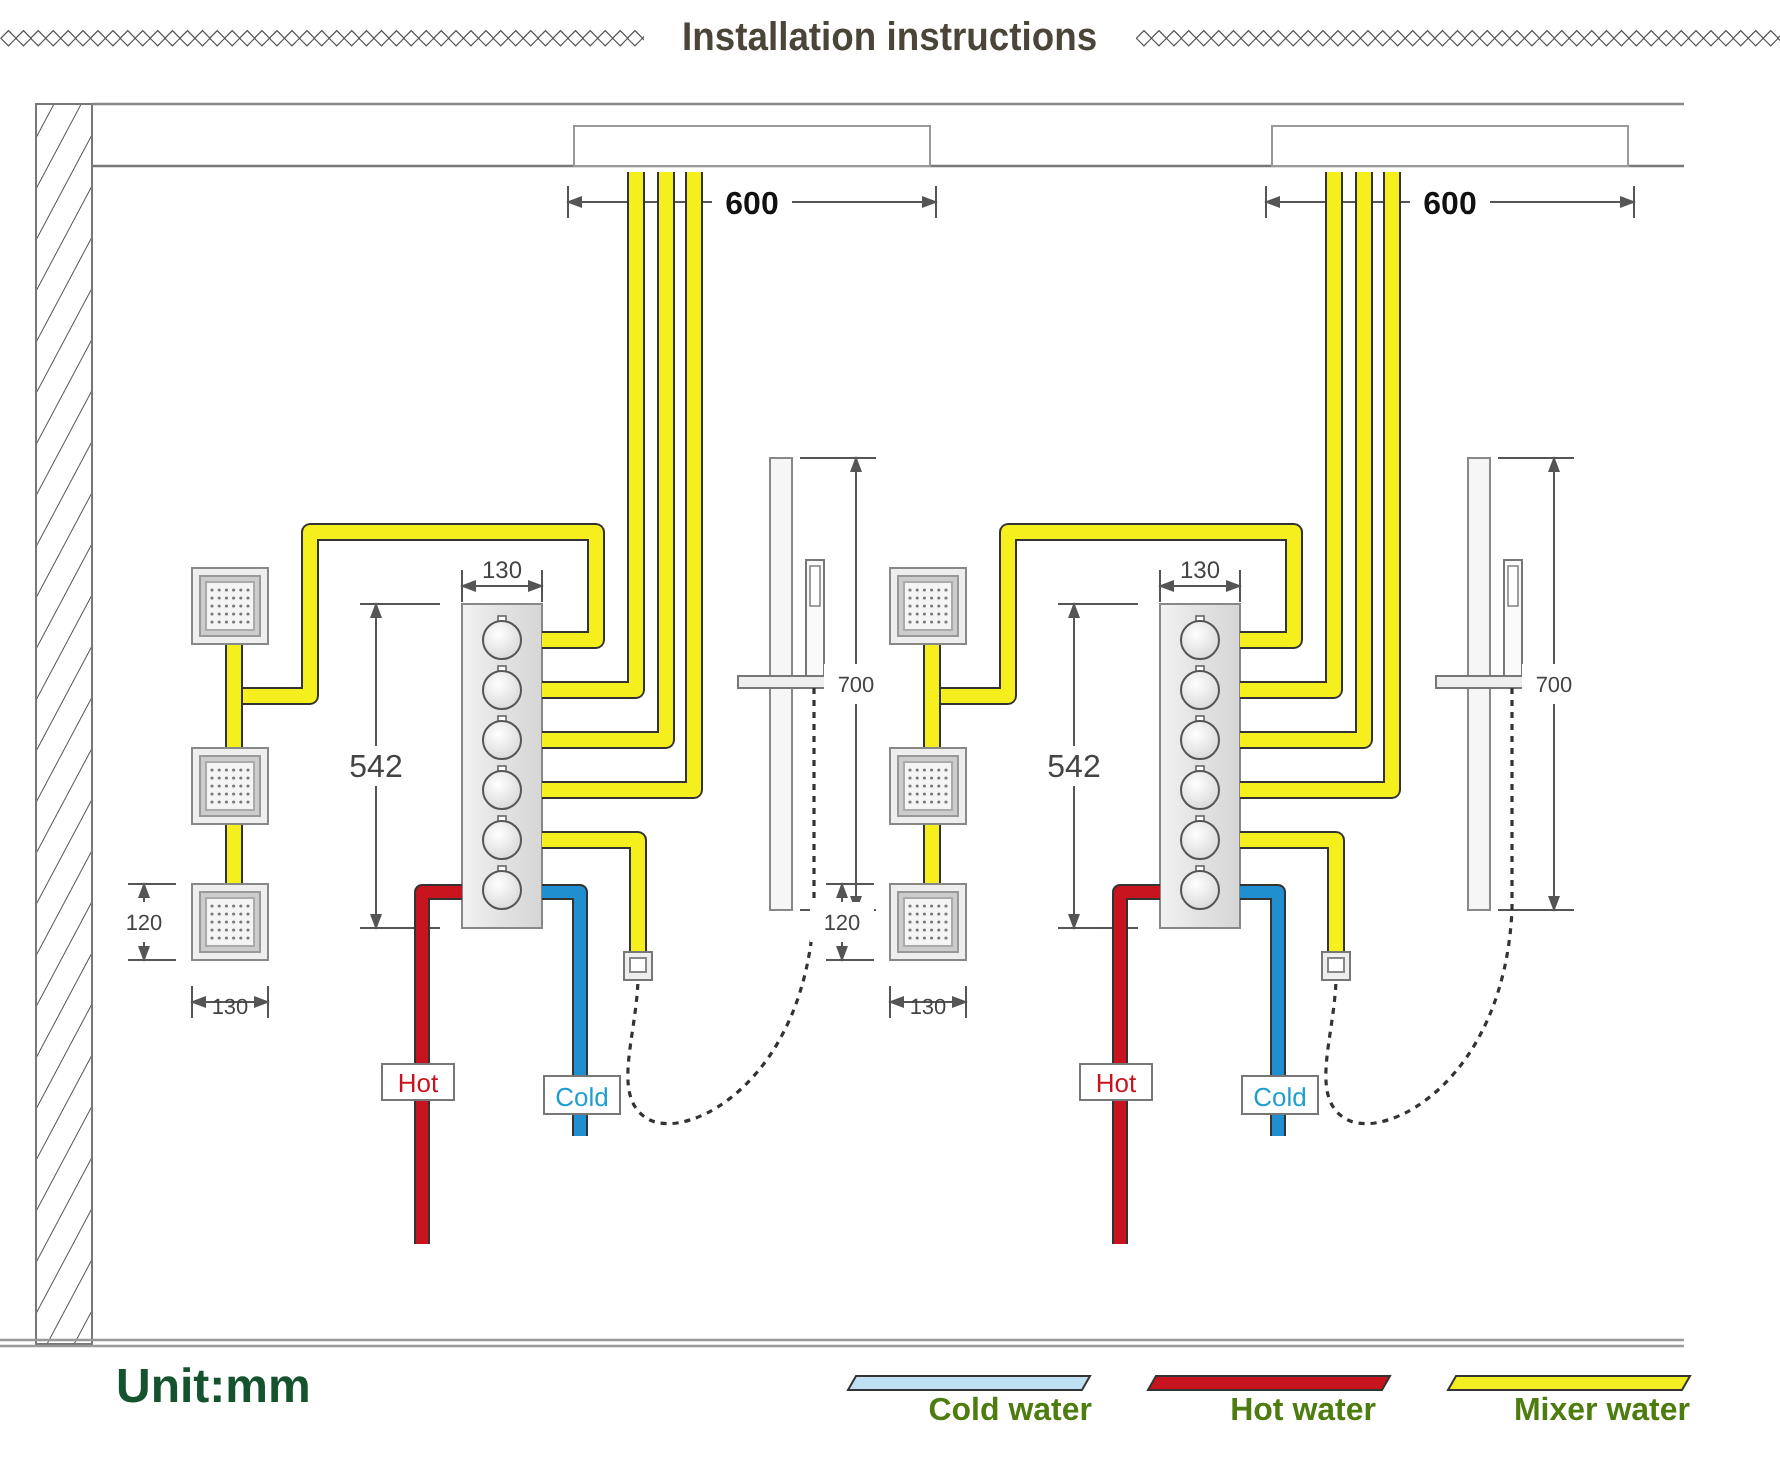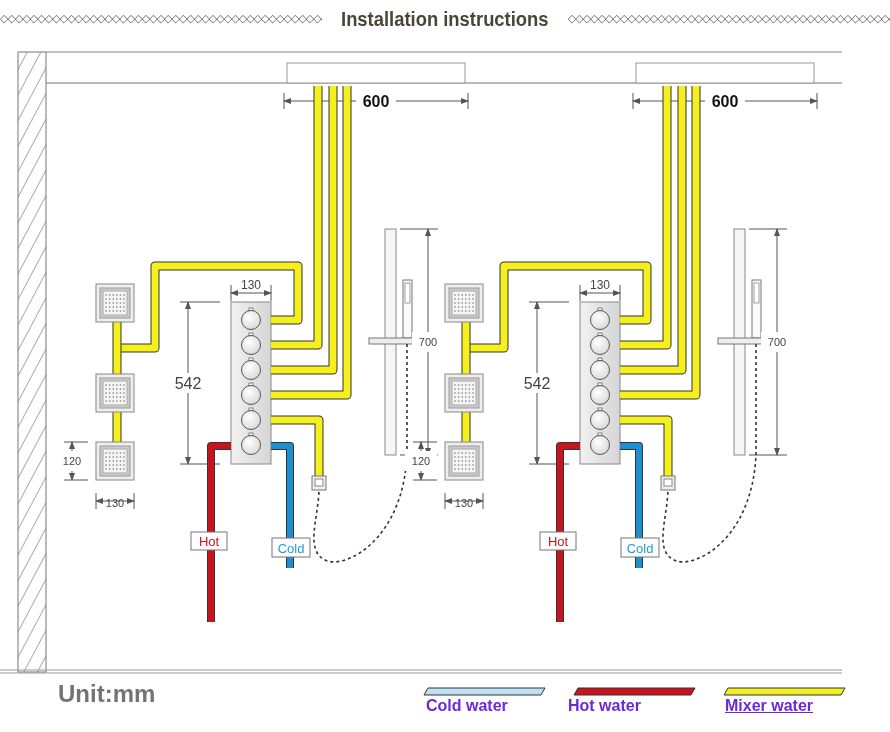--- a/index.html
+++ b/index.html
@@ -2,22 +2,22 @@
 <html><head>
 <meta charset="utf-8">
 <style>
   html, body { margin:0; padding:0; background:#ffffff; }
   body { width:890px; height:732px; position:relative; overflow:hidden; font-family:"Liberation Sans", sans-serif; }
   #stage { position:absolute; left:0; top:0; width:890px; height:732px; }
   .title-bar { position:absolute; left:0; top:4px; width:890px; height:30px; display:flex; align-items:center; justify-content:center; }
   .deco { flex:1; height:14px; overflow:hidden; white-space:nowrap; color:#555; font-size:11px; letter-spacing:-1px; line-height:14px; font-family:"DejaVu Sans", sans-serif; }
   .deco.left { text-align:right; }
   .title { font-family:"Liberation Sans", sans-serif; font-weight:bold; font-size:20px; color:#4a4538; padding:0 10px; transform:scaleX(0.92); }
-  .unit { position:absolute; left:58px; top:680px; font-weight:bold; font-size:24px; color:#737373; font-family:"Liberation Sans", sans-serif; }
-  .legend-label { position:absolute; top:697px; font-weight:bold; font-size:16px; color:#6d28d9; text-align:left; width:120px; }
+  .unit { position:absolute; left:58px; top:680px; font-weight:bold; font-size:24px; color:#14532d; font-family:"Liberation Sans", sans-serif; }
+  .legend-label { position:absolute; top:697px; font-weight:bold; font-size:16px; color:#4d7c0f; text-align:right; width:120px; }
   svg text { font-family:"Liberation Sans", sans-serif; }
 </style>
 </head>
 <body>
 
 <div class="title-bar">
   <div class="deco left">◇◇◇◇◇◇◇◇◇◇◇◇◇◇◇◇◇◇◇◇◇◇◇◇◇◇◇◇◇◇◇◇◇◇◇◇◇◇◇◇◇◇◇◇◇◇◇◇</div>
   <div class="title">Installation instructions</div>
   <div class="deco">◇◇◇◇◇◇◇◇◇◇◇◇◇◇◇◇◇◇◇◇◇◇◇◇◇◇◇◇◇◇◇◇◇◇◇◇◇◇◇◇◇◇◇◇◇◇◇◇</div>
 </div>
@@ -393,13 +393,13 @@
   <g>
     <path id="sw0" d="M428,688 L545,688 L541,695 L424,695 Z" stroke="#333" stroke-width="1" fill="#bfe0f2"></path>
     <path id="sw1" d="M578,688 L695,688 L691,695 L574,695 Z" stroke="#333" stroke-width="1" fill="#c8141e"></path>
     <path id="sw2" d="M728,688 L845,688 L841,695 L724,695 Z" stroke="#333" stroke-width="1" fill="#f2ee22"></path>
   </g>
 </svg>
 
 <div class="unit">Unit:mm</div>
 <div class="legend-label" style="left:426px;">Cold water</div>
 <div class="legend-label" style="left:568px;">Hot water</div>
-<div class="legend-label" style="left:725px;text-decoration:underline;">Mixer water</div>
+<div class="legend-label" style="left:725px;">Mixer water</div>
 
 </body></html>

